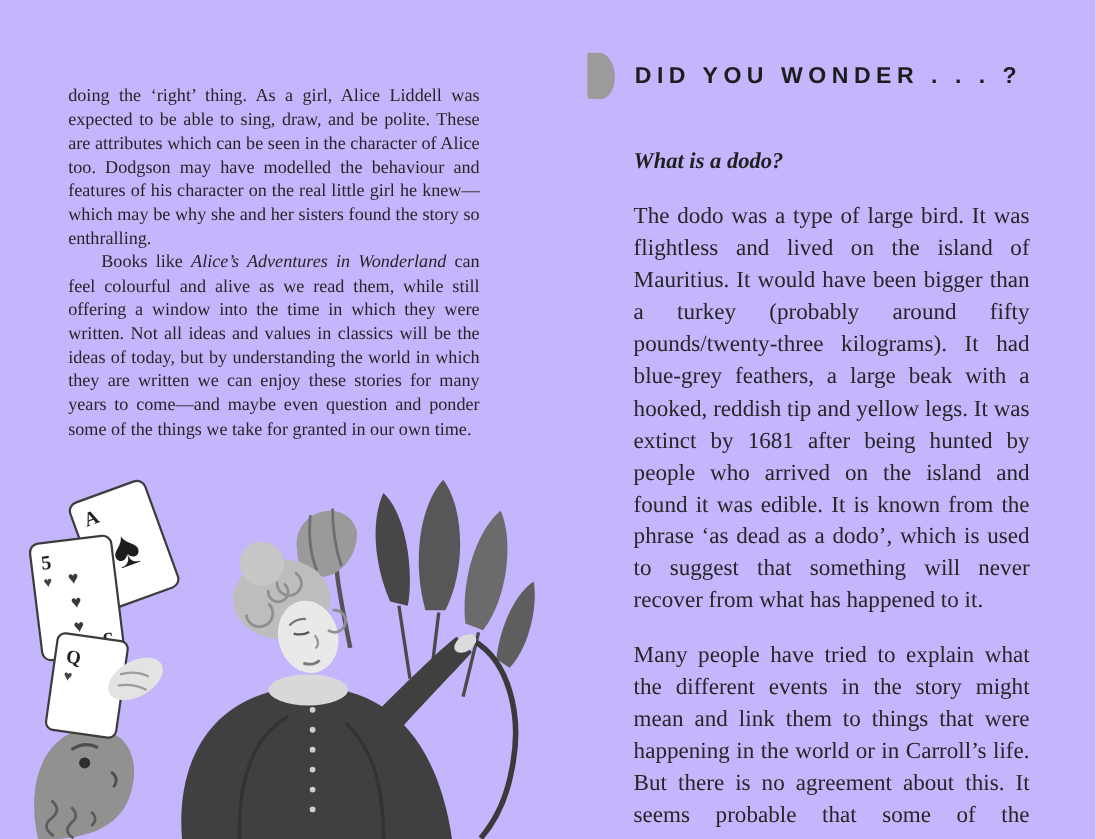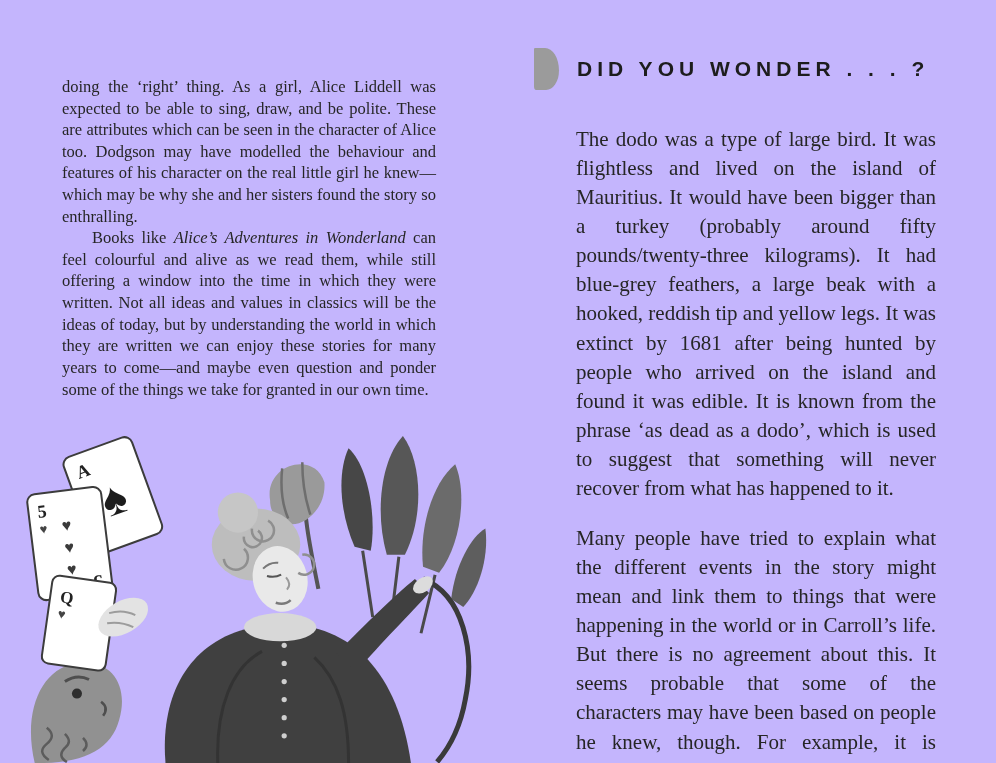--- a/index.html
+++ b/index.html
@@ -129,18 +129,19 @@
       </g>
     </svg>
   </div>
 
   <div class="header-row">
     <div class="half-moon"></div>
     <div class="wonder-header">DID YOU WONDER . . . ?</div>
   </div>
 
   <div class="right-col">
+    <h3 class="section-heading">What is a dodo?</h3>
     <p class="body">The dodo was a type of large bird. It was flightless and lived on the island of Mauritius. It would have been bigger than a turkey (probably around fifty pounds/twenty-three kilograms). It had blue-grey feathers, a large beak with a hooked, reddish tip and yellow legs. It was extinct by 1681 after being hunted by people who arrived on the island and found it was edible. It is known from the phrase ‘as dead as a dodo’, which is used to suggest that something will never recover from what has happened to it.</p>
 
     <p class="body">Many people have tried to explain what the different events in the story might mean and link them to things that were happening in the world or in Carroll’s life. But there is no agreement about this. It seems probable that some of the characters may have been based on people he knew, though. For example, it is believed that the Red Queen may have been a caricature of the Liddell girls’ governess, Miss Prickett. Carroll himself admitted that he had more or less made up the story on the spot when he was trying to entertain the children one rainy day.</p>
   </div>
 
 </div>
 
 </body></html>

